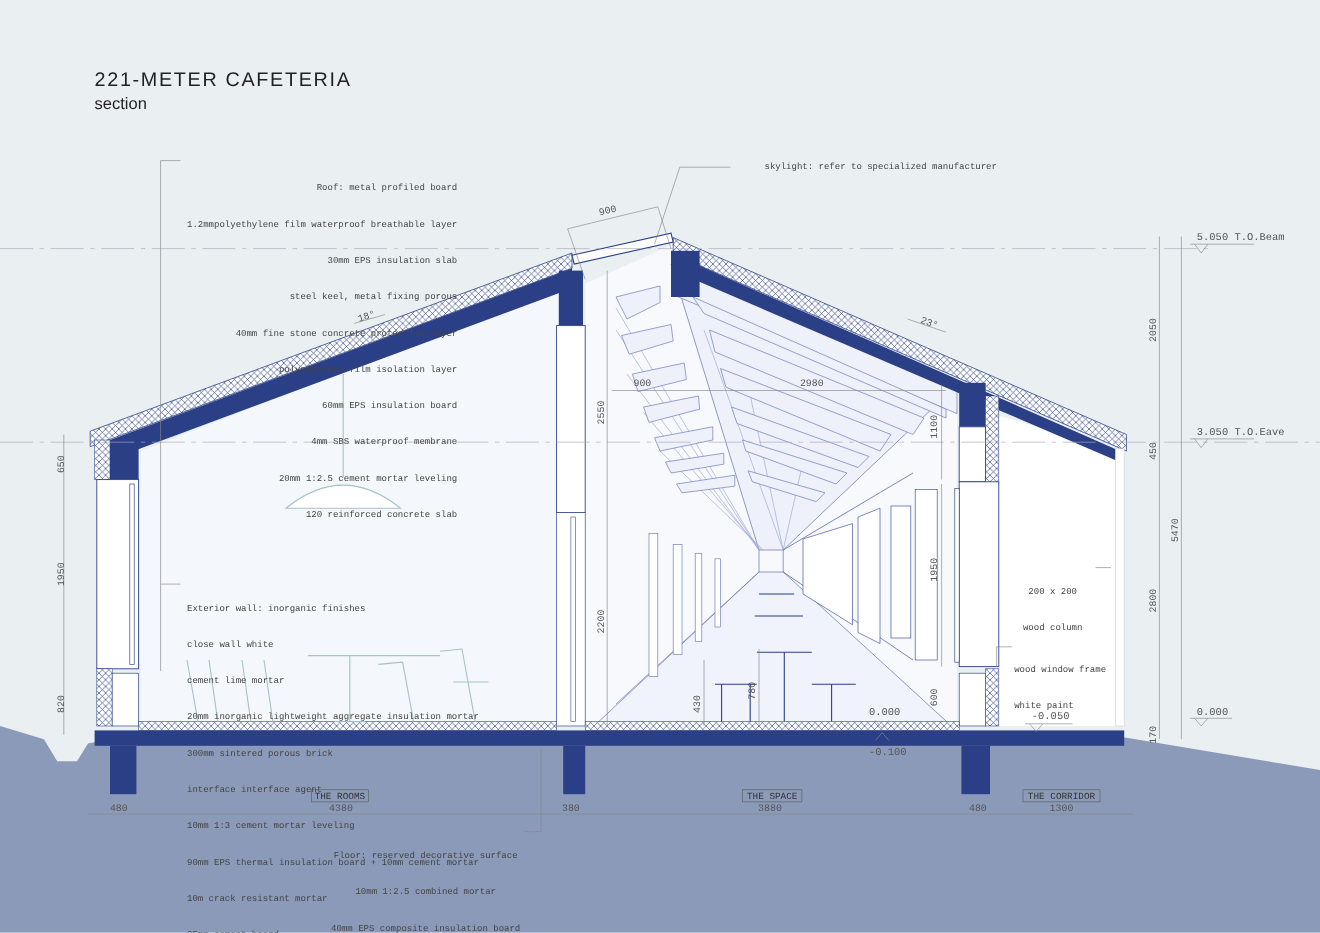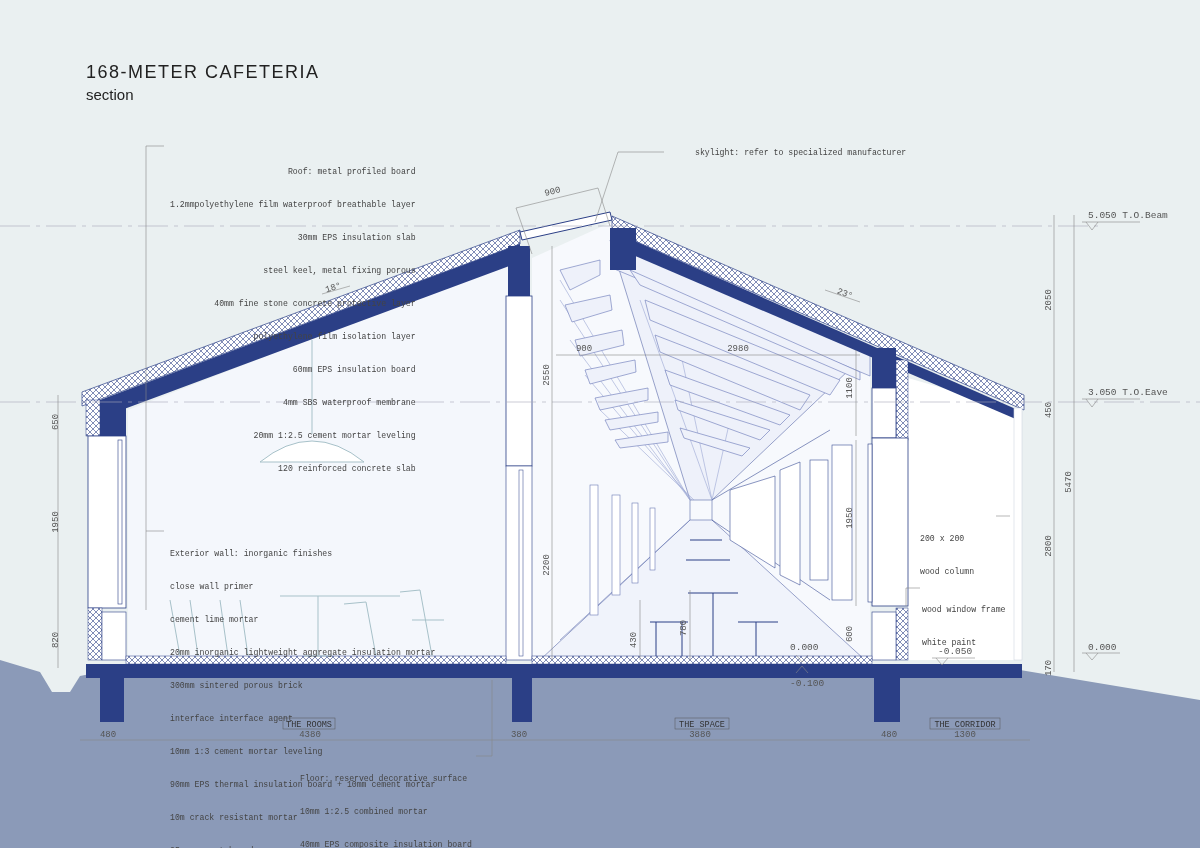--- a/index.html
+++ b/index.html
@@ -1,21 +1,21 @@
 <!DOCTYPE html>
 <html><head>
 <meta charset="utf-8">
 <style>
   html, body { margin: 0; padding: 0; }
   body { width: 1200px; height: 848px; background: #eaf0f1; overflow: hidden; position: relative; font-family: "Liberation Sans", sans-serif; }
   #drawing { position: absolute; left: 0; top: 0; width: 1200px; height: 848px; }
   .title { position: absolute; left: 86px; top: 62px; font-size: 18px; letter-spacing: 1.5px; color: #222; font-family: "Liberation Sans", sans-serif; }
   .subtitle { position: absolute; left: 86px; top: 86px; font-size: 15px; color: #222; font-family: "Liberation Sans", sans-serif; }
   .note { position: absolute; font-family: "Liberation Mono", monospace; font-size: 8.2px; line-height: 11px; color: #444; white-space: pre; }
-  .note.right { text-align: left; }
+  .note.right { text-align: center; }
   .dim { font-family: "Liberation Mono", monospace; font-size: 9px; fill: #555; }
   .lvl { font-family: "Liberation Mono", monospace; font-size: 9.5px; fill: #555; }
   .zone { font-family: "Liberation Mono", monospace; font-size: 8.5px; fill: #333; }
 </style>
 </head>
 <body>
 
 <svg id="drawing" viewBox="0 0 1200 848" xmlns="http://www.w3.org/2000/svg">
   <defs>
     <pattern id="hatch" width="6" height="6" patternUnits="userSpaceOnUse">
@@ -231,41 +231,41 @@
   <text class="lvl" x="1088" y="395">3.050 T.O.Eave</text>
   <text class="lvl" x="1088" y="650">0.000</text>
   <text class="lvl" x="790" y="650">0.000</text>
   <text class="lvl" x="790" y="686">-0.100</text>
   <text class="lvl" x="938" y="654">-0.050</text>
 
   <text class="dim" transform="translate(334,290) rotate(-18)" text-anchor="middle">18°</text>
   <text class="dim" transform="translate(844,296) rotate(20)" text-anchor="middle">23°</text>
 </svg>
 
-<div class="title">168-METER CAFETERIA</div>
+<div class="title">221-METER CAFETERIA</div>
 <div class="subtitle">section</div>
 
 <div class="note" style="left:170px; top:144px;text-align:right;">
   <div>Roof: metal profiled board</div>
   <div>1.2mmpolyethylene film waterproof breathable layer</div>
   <div>30mm EPS insulation slab</div>
   <div>steel keel, metal fixing porous</div>
   <div>40mm fine stone concrete protective layer</div>
   <div>polyethylene film isolation layer</div>
   <div>60mm EPS insulation board</div>
   <div>4mm SBS waterproof membrane</div>
   <div>20mm 1:2.5 cement mortar leveling</div>
   <div>120 reinforced concrete slab</div>
 </div>
 
 <div class="note" style="left:670px; top:147px;margin-left:25px;">skylight: refer to specialized manufacturer</div>
 
 <div class="note" style="left:170px; top:526px;">
   <div>Exterior wall: inorganic finishes</div>
-  <div>close wall primer</div>
+  <div>close wall white</div>
   <div>cement lime mortar</div>
   <div>20mm inorganic lightweight aggregate insulation mortar</div>
   <div>300mm sintered porous brick</div>
   <div>interface interface agent</div>
   <div>10mm 1:3 cement mortar leveling</div>
   <div>90mm EPS thermal insulation board + 10mm cement mortar</div>
   <div>10m crack resistant mortar</div>
   <div>25mm cement board</div>
   
 </div>

